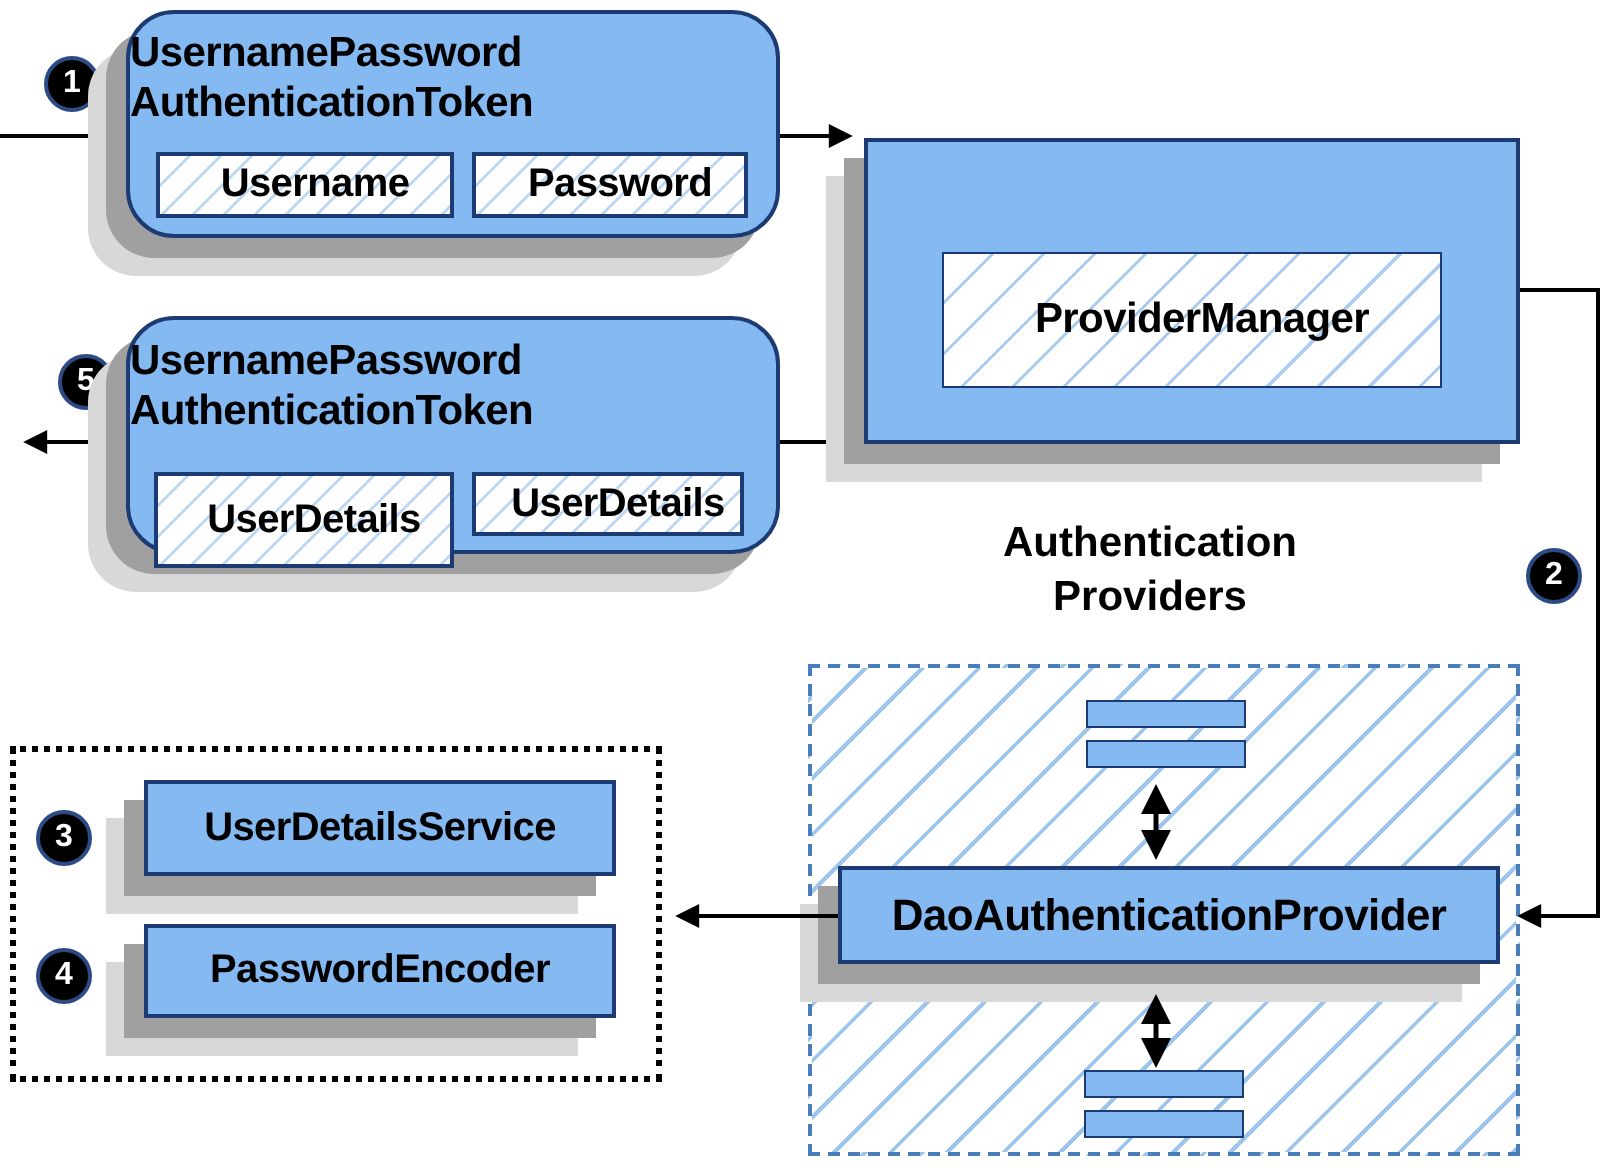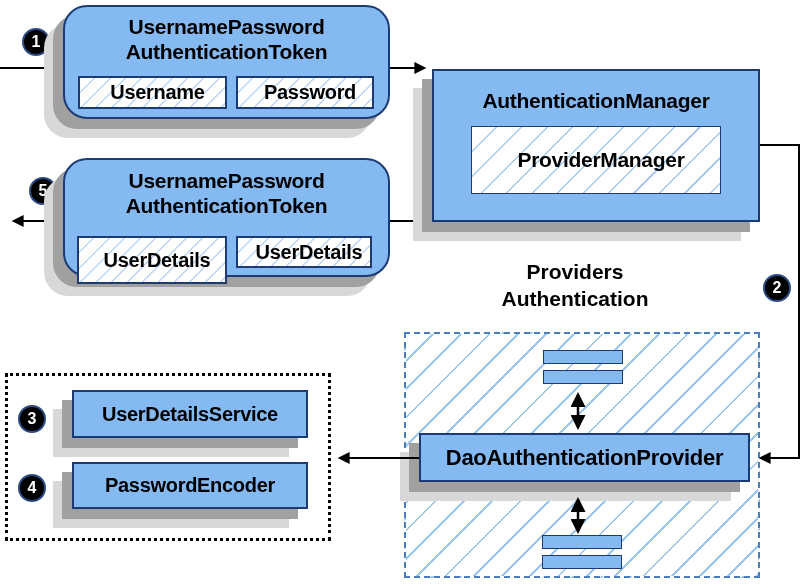--- a/index.html
+++ b/index.html
@@ -25,21 +25,21 @@
   .hatchL{
     background-color:#fff;
     background-image:repeating-linear-gradient(135deg,transparent 0 18px,#9ec5ee 18px 20px);
   }
   .whitebox{
     position:absolute;box-sizing:border-box;border:2px solid #1c3b73;
     display:flex;align-items:center;justify-content:center;
     font-weight:bold;font-size:20px;letter-spacing:-0.3px;padding-left:10px;
   }
   .boxtitle{
-    position:absolute;left:0;right:0;text-align:center;
+    position:absolute;left:0;right:0;text-align:left;
     font-weight:bold;font-size:21px;line-height:25px;letter-spacing:-0.3px;
   }
   .centertxt{
     display:flex;align-items:center;justify-content:center;
     font-weight:bold;letter-spacing:-0.3px;
   }
   .badge{
     position:absolute;width:28px;height:28px;border-radius:50%;
     background:#000;border:2px solid #2c4a84;box-sizing:border-box;
     color:#fff;font-weight:bold;font-size:16px;
@@ -98,27 +98,26 @@
   <div class="bluebox rounded shadow3d" style="left:63px;top:158px;width:327px;height:119px;">
     <div class="boxtitle" style="top:8px;">
       <div>UsernamePassword</div>
       <div>AuthenticationToken</div>
     </div>
     <div class="whitebox hatchS" style="left:12px;top:76px;width:150px;height:48px;">UserDetails</div>
     <div class="whitebox hatchS" style="left:171px;top:76px;width:136px;height:32px;">UserDetails</div>
   </div>
 
   <div class="bluebox shadow3d" style="left:432px;top:69px;width:328px;height:153px;">
-    <div class="boxtitle" style="top:17px;">AuthenticationManager</div>
     <div class="whitebox hatchM" style="left:37px;top:55px;width:250px;height:68px;border-width:1.5px;font-size:21px;">ProviderManager</div>
   </div>
 
   <div class="heading" style="left:455px;top:258px;width:240px;">
+    <div>Authentication</div>
     <div>Providers</div>
-    <div>Authentication</div>
   </div>
 
   <div class="dashedbox hatchL" style="left:404px;top:332px;width:356px;height:246px;"></div>
 
   <div class="miniBar" style="left:543px;top:350px;width:80px;height:14px;"></div>
   <div class="miniBar" style="left:543px;top:370px;width:80px;height:14px;"></div>
 
   <div class="bluebox centertxt shadow3d" style="left:419px;top:433px;width:331px;height:49px;font-size:22px;">DaoAuthenticationProvider</div>
 
   <div class="miniBar" style="left:542px;top:535px;width:80px;height:14px;"></div>

